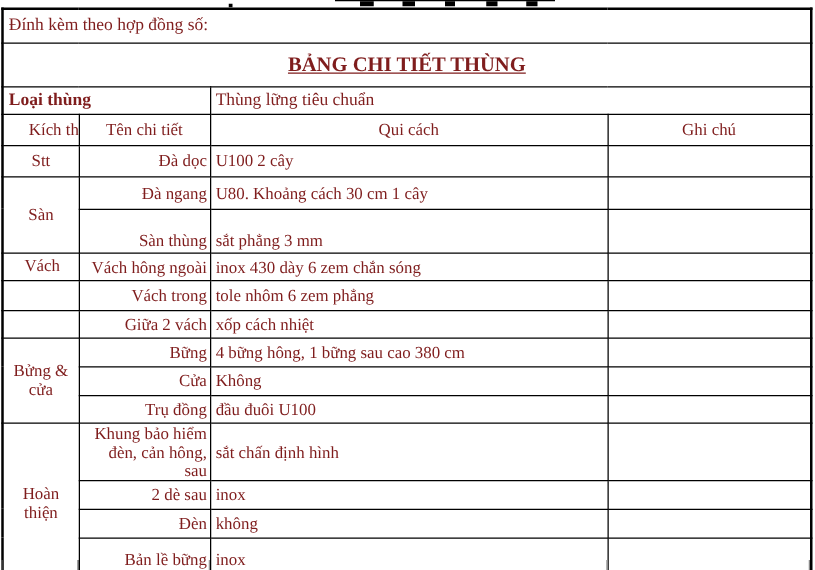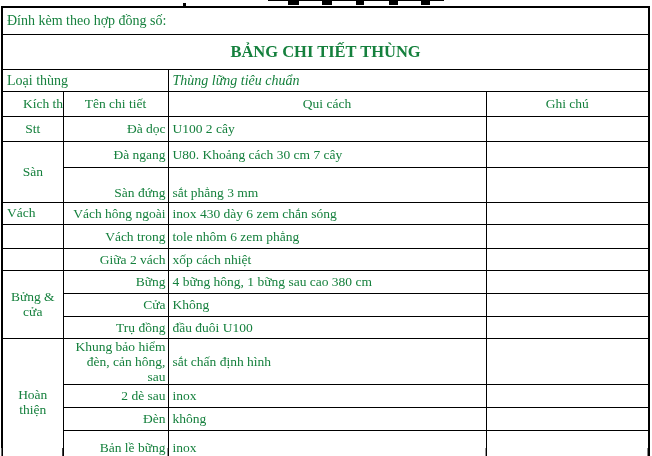--- a/index.html
+++ b/index.html
@@ -1,18 +1,18 @@
 <!DOCTYPE html>
 <html><head>
 <meta charset="utf-8">
 <style>
   html,body{margin:0;padding:0;background:#fff;}
   .page{
     position:relative;width:652px;height:456px;background:#ffffff;
-    font-family:"Liberation Serif","DejaVu Serif",serif;color:#15803d;
+    font-family:"Liberation Serif","DejaVu Serif",serif;color:#7f1d1d;
     overflow:hidden;
   }
   
   .sliver{position:absolute;top:0;left:0;width:652px;height:6px;overflow:hidden;}
   .frag{position:absolute;background:#000;}
   .frag.line{left:268px;top:0;width:176px;height:1px;}
   .f1{left:288px;top:1px;width:11px;height:4px;}
   .f2{left:322px;top:1px;width:10px;height:4px;}
   .f3{left:356px;top:1px;width:8px;height:4px;}
   .f4{left:389px;top:1px;width:9px;height:4px;}
@@ -27,28 +27,28 @@
   td{
     border:1px solid #000;
     font-size:13.5px;line-height:15px;
     padding:0 2px 0 4px;
     overflow:hidden;vertical-align:middle;
     white-space:pre-line;
   }
   td.attach{font-size:14px;white-space:nowrap;}
   td.title{
     text-align:center;font-weight:bold;font-size:16.5px;
-    padding:0;white-space:nowrap;
+    padding:0;white-space:nowrap;text-decoration:underline;
   }
-  td.type-label{white-space:nowrap;font-size:14px;}
-  td.type-value{white-space:nowrap;font-size:14px;font-style:italic;}
+  td.type-label{white-space:nowrap;font-size:14px;font-weight:bold;}
+  td.type-value{white-space:nowrap;font-size:14px;}
   td.hdr{text-align:center;white-space:nowrap;padding:0;margin-top:48px;}
   td.hdr-left{text-align:left;white-space:nowrap;padding:0 0 0 20px;}
   td.group{text-align:center;padding:0 1px;}
-  td.group-left{text-align:left;padding:0 2px 0 4px;vertical-align:top;padding-top:2px;}
+  td.group-left{text-align:center;padding:0 2px 0 4px;vertical-align:top;padding-top:2px;}
   td.detail{text-align:right;}
   td.spec{text-align:left;margin-left:24px;}
   td.note{padding:0;}
   td.valign-bottom{vertical-align:bottom;padding-bottom:2px;}
 
   .stub{position:absolute;top:448px;width:1px;height:8px;background:#666;}
   .stub.s1{left:1px;}
   .stub.s2{left:62px;background:#444;}
   .stub.s3{left:167px;background:#999;}
   .stub.s4{left:485px;background:#999;}
@@ -101,25 +101,25 @@
     <tr style="height:25px">
       <td class="group">Stt</td>
       <td class="detail">Đà dọc</td>
       <td class="spec">U100 2 cây</td>
       <td class="note"></td>
     </tr>
 
     <tr style="height:26px">
       <td rowspan="2" class="group">Sàn</td>
       <td class="detail">Đà ngang</td>
-      <td class="spec">U80. Khoảng cách 30 cm 7 cây</td>
+      <td class="spec">U80. Khoảng cách 30 cm 1 cây</td>
       <td class="note"></td>
     </tr>
     <tr style="height:35px">
-      <td class="detail valign-bottom">Sàn đứng</td>
+      <td class="detail valign-bottom">Sàn thùng</td>
       <td class="spec valign-bottom">sắt phẳng 3 mm</td>
       <td class="note"></td>
     </tr>
 
     <tr style="height:22px">
       <td class="group-left">Vách</td>
       <td class="detail">Vách hông ngoài</td>
       <td class="spec">inox 430 dày 6 zem chắn sóng</td>
       <td class="note"></td>
     </tr>

